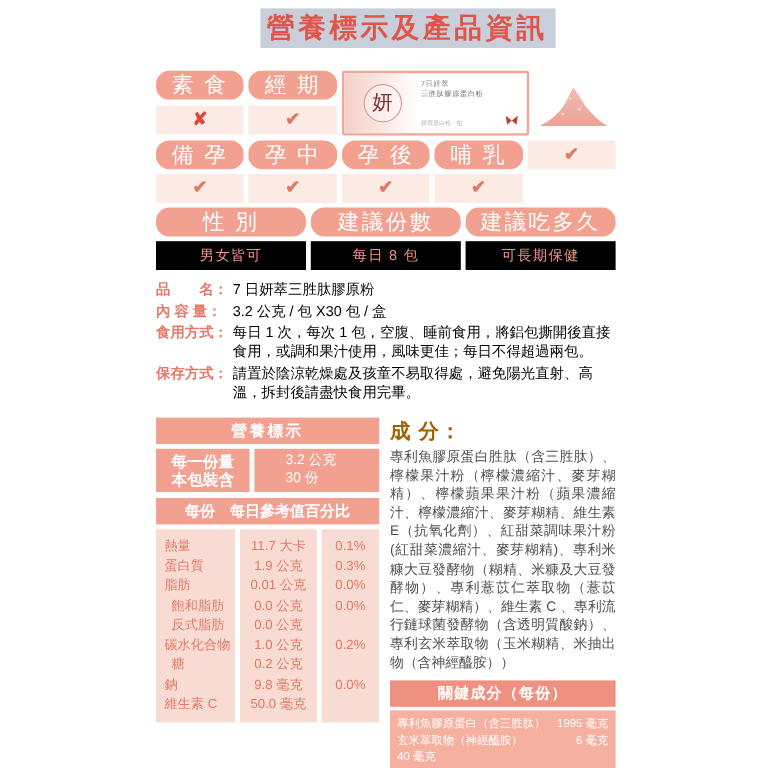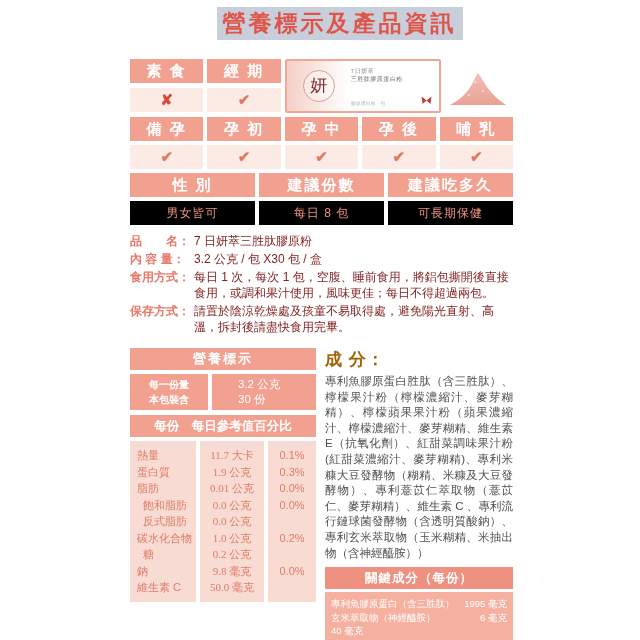--- a/index.html
+++ b/index.html
@@ -6,22 +6,22 @@
   .page{width:640px;height:640px;background:#ffffff;position:relative;
         font-family:"Liberation Sans",sans-serif;overflow:hidden;}
   .title-wrap{text-align:center;padding-top:7px;margin-left:39px;}
   .title{display:inline-block;font-size:23px;font-weight:bold;color:#e0554a;
          letter-spacing:3px;background:#c8cfda;padding:1px 6px;}
   .content{width:383px;margin:19px 0 0 130px;}
 
   
   .grid5{display:grid;grid-template-columns:repeat(5,1fr);gap:4px;}
   .grid3{display:grid;grid-template-columns:repeat(3,1fr);gap:4px;margin-top:4px;}
-  .hcell{background:#f2a191;color:#ffffff;font-size:15px;font-weight:bold;
-         height:24px;line-height:24px;text-align:center;letter-spacing:2px;}
+  .hcell{background:#f2a191;color:#ffffff;font-size:18px;font-weight:normal;
+         height:24px;line-height:24px;text-align:center;letter-spacing:2px;border-radius:11px;}
   .mcell{background:#fcebe5;height:24px;line-height:24px;text-align:center;
          font-size:15px;font-weight:bold;color:#e07a60;}
   .mcell.xmark{color:#d9483b;}
   .vcell{background:#000000;color:#ef9483;font-size:12px;height:24px;
          line-height:24px;text-align:center;letter-spacing:1px;}
   .imgarea{grid-column:3/6;grid-row:1/3;display:flex;align-items:center;gap:6px;}
   .carton{position:relative;width:152px;height:50px;background:#ffffff;
           border:2px solid #f2a795;border-radius:2px;overflow:hidden;flex:none;}
   .carton-grad{position:absolute;left:0;top:0;width:62px;height:100%;
                background:linear-gradient(90deg,#f6cfc8,rgba(255,255,255,0));}
@@ -33,40 +33,40 @@
                line-height:8px;letter-spacing:.5px;}
   .carton-text .l2{color:#6f6f6f;}
   .carton-sub{position:absolute;left:64px;bottom:5px;font-size:5px;color:#b5b5b5;}
   .butterfly{position:absolute;right:7px;bottom:6px;width:11px;height:9px;}
   .powder{width:62px;height:44px;flex:none;}
 
   
   .info{margin-top:8px;font-size:12px;line-height:16px;}
   .info-row{display:flex;margin-bottom:2px;}
   .ilabel{width:64px;flex:none;color:#e8786a;font-weight:bold;}
-  .ivalue{flex:1;color:#7f1d1d;}
+  .ivalue{flex:1;color:#000000;}
 
   
   .bottom{display:flex;gap:9px;margin-top:13px;}
   .nut{width:186px;flex:none;}
   .nut-title{background:#f2a191;color:#fff;text-align:center;font-size:13px;
              font-weight:bold;height:22px;line-height:22px;letter-spacing:2px;}
   .nut-serving{display:flex;gap:4px;margin-top:4px;}
   .ns-left{background:#f2a191;color:#fff;width:78px;flex:none;text-align:center;
-           font-size:10px;font-weight:bold;line-height:15px;padding:3px 0;}
+           font-size:13px;font-weight:bold;line-height:15px;padding:3px 0;}
   .ns-right{background:#f2a191;color:#fff;flex:1;font-size:11.5px;font-weight:normal;
             line-height:15px;padding:3px 0 3px 26px;}
   .nut-per{background:#f2a191;color:#fff;text-align:center;font-size:12.5px;
            font-weight:bold;height:22px;line-height:22px;margin-top:5px;}
   .nut-table{display:grid;grid-template-columns:66px 64px 1fr;gap:4px;margin-top:4px;}
   .ncol{background:#f8dcd3;padding:6px 0;color:#e07a67;font-size:11px;}
   .ncol div{height:16.5px;line-height:16.5px;white-space:nowrap;}
   .ncol.names div{padding-left:7px;}
   .ncol.names div.ind{padding-left:13px;}
-  .ncol.amounts div{text-align:center;font-family:Liberation Serif, serif;}
+  .ncol.amounts div{text-align:center;}
   .ncol.dvs div{text-align:center;}
 
   .ing{flex:1;}
   .ing-label{color:#a16207;font-weight:bold;font-size:17px;letter-spacing:1px;}
   .ing-text{margin:3px 0 0 0;font-size:11.5px;line-height:15.6px;color:#4f4f4f;
             text-align:justify;}
   .key-header{background:#ef9181;color:#fff;text-align:center;font-size:12.5px;
               font-weight:bold;height:22px;line-height:22px;margin-top:6px;
               letter-spacing:1px;}
   .key-table{background:#f5b0a0;color:#fff;font-size:9.5px;padding:5px 6px;
@@ -116,21 +116,20 @@
           <circle cx="28" cy="18" r="1.2" fill="#f8d3cc"></circle>
           <circle cx="36" cy="27" r="1.2" fill="#f8d3cc"></circle>
           <circle cx="22" cy="31" r="1.2" fill="#f8d3cc"></circle>
         </svg>
       </div>
 
       <div class="mcell xmark">✘</div>
       <div class="mcell">✔</div>
 
       <div class="hcell">備 孕</div>
-      <div class="hcell">孕 初</div>
       <div class="hcell">孕 中</div>
       <div class="hcell">孕 後</div>
       <div class="hcell">哺 乳</div>
 
       <div class="mcell">✔</div>
       <div class="mcell">✔</div>
       <div class="mcell">✔</div>
       <div class="mcell">✔</div>
       <div class="mcell">✔</div>
     </div>

